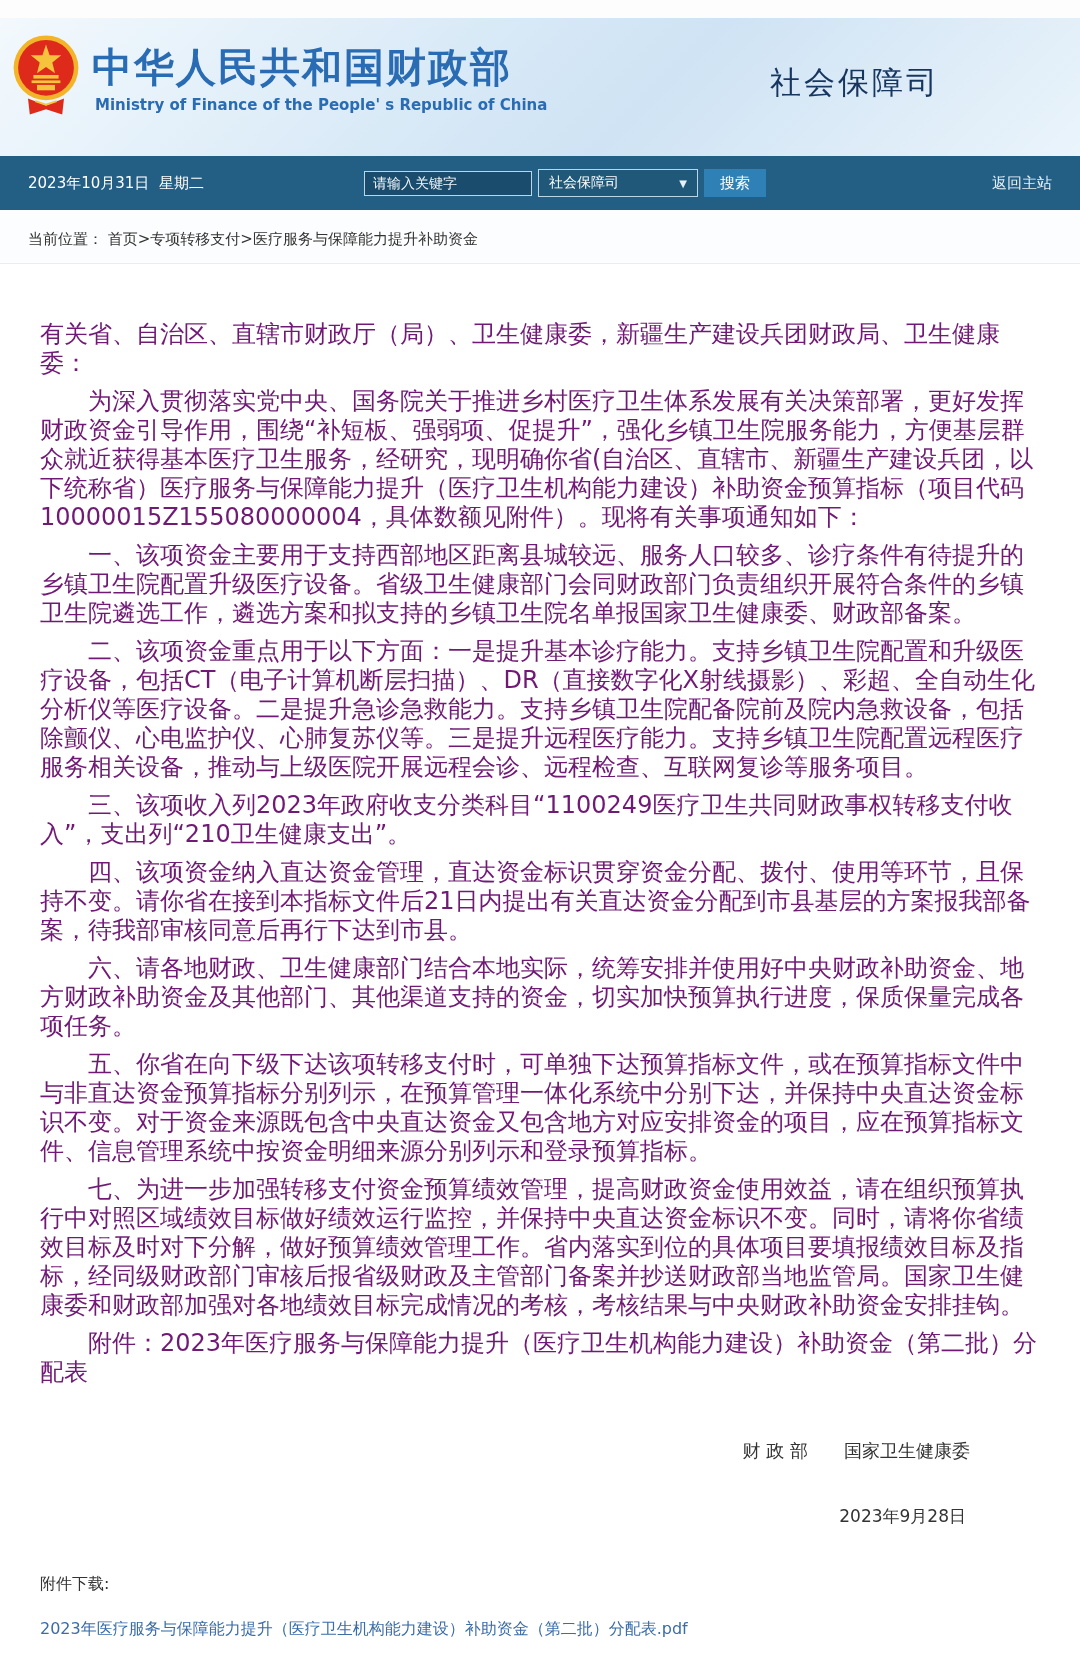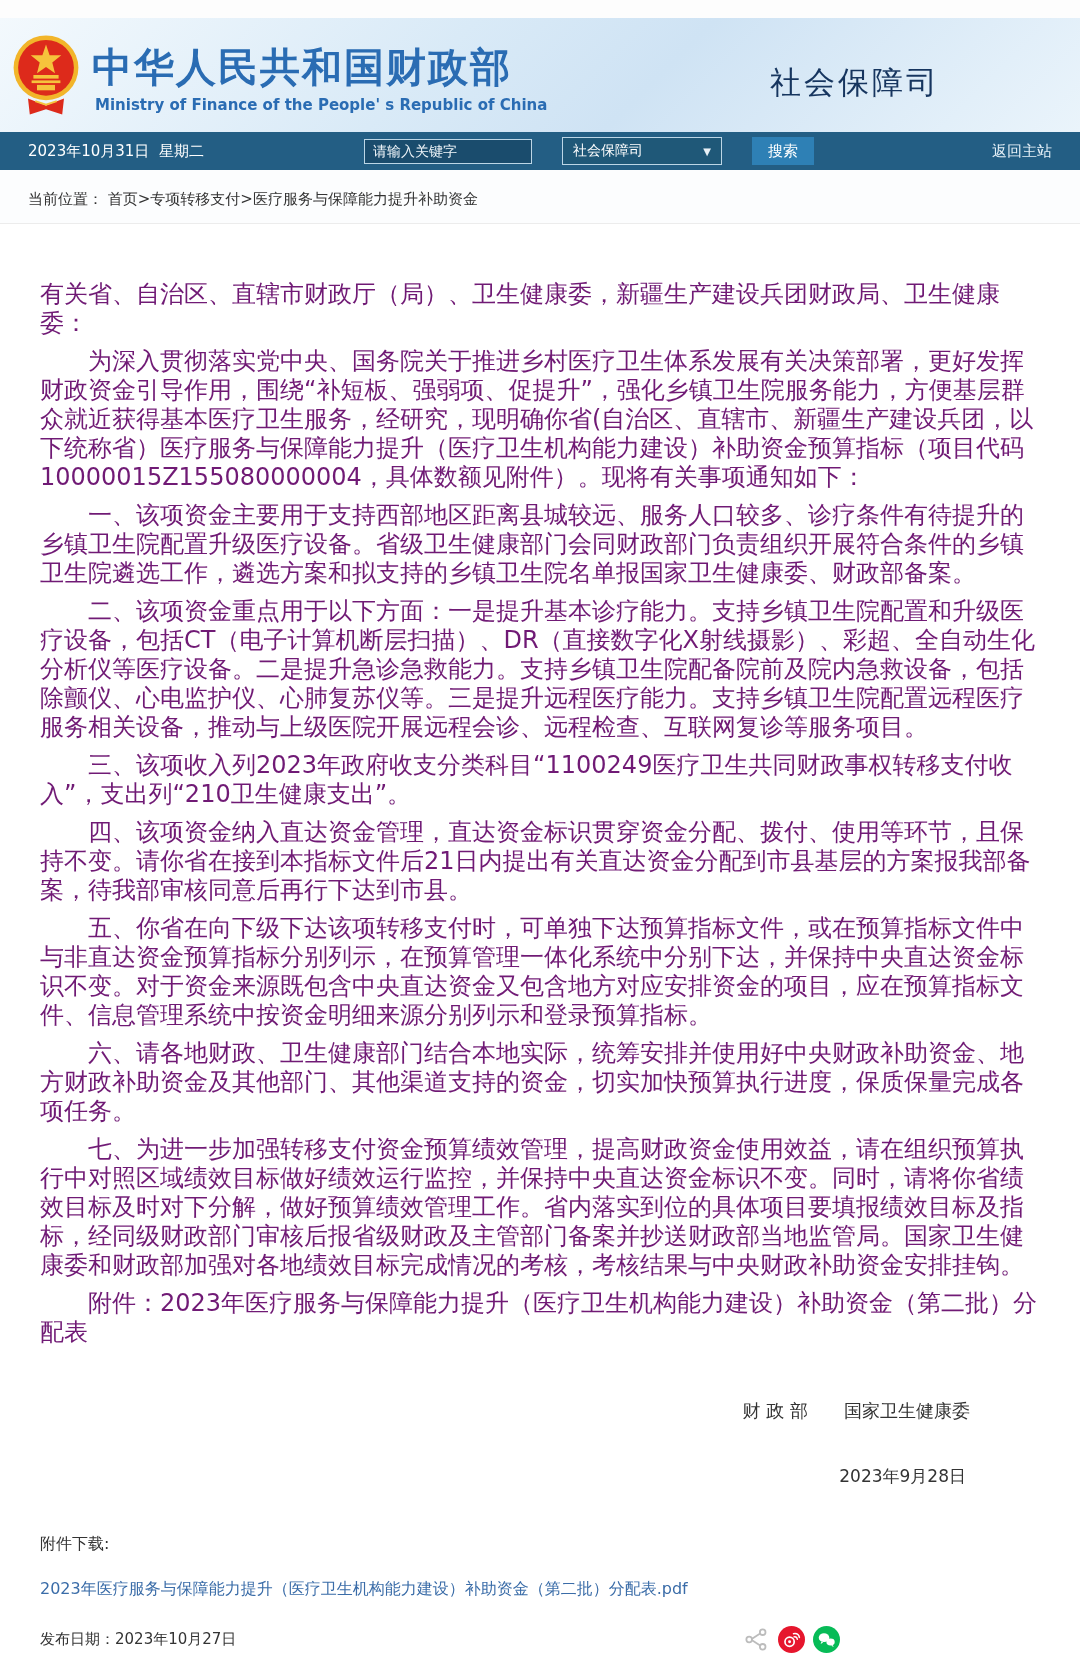--- a/index.html
+++ b/index.html
@@ -4,44 +4,44 @@
 <style>
   * { box-sizing: border-box; margin: 0; padding: 0; }
   html,body { width:1080px; }
   body {
     height:1662px; overflow:hidden; background:#fff;
     font-family:"DejaVu Sans","Liberation Sans",sans-serif; color:#333;
   }
   
   .top-strip { height:18px; background:#fdfdfd; }
   .site-header {
-    position:relative; height:114px;
+    position:relative; height:138px;
     background:linear-gradient(135deg,#f3f9fd 0%,#d9eaf7 40%,#cfe3f4 60%,#eaf4fb 100%);
     text-decoration:underline;
   }
   .emblem { position:absolute; left:10px; top:12px; width:72px; height:90px; }
   .site-title {
     position:absolute; left:92px; top:22px;
     font-size:40px; font-weight:bold; color:#2a6cb3; letter-spacing:2px;
   }
   .site-subtitle {
     position:absolute; left:95px; top:78px;
     font-size:15px; font-weight:bold; color:#2a6cb3;
   }
   .dept-name {
     position:absolute; right:140px; top:44px;
     font-size:31px; color:#16355f; letter-spacing:3px;
   }
   
   .navbar {
-    height:38px; background:#235e84; display:flex; align-items:center;
+    height:54px; background:#235e84; display:flex; align-items:center;
     padding:0 28px; color:#fff; font-size:15px;
   }
   .nav-date { white-space:pre; }
-  .nav-search { margin-left:160px; display:flex; align-items:center; gap:30px; }
+  .nav-search { margin-left:160px; display:flex; align-items:center; gap:6px; }
   .search-input {
     width:168px; height:25px; background:#1a4c6d; border:1px solid #bcd6e6;
     color:#fff; font-size:14px; padding:0 8px; outline:none;
     font-family:"DejaVu Sans","Liberation Sans",sans-serif;
   }
   .search-input::placeholder { color:#f0f6fa; opacity:1; }
   .search-scope {
     width:160px; height:28px; border:1px solid #bcd6e6; background:#1f5878;
     display:flex; align-items:center; justify-content:space-between;
     padding:0 10px; font-size:14px; cursor:pointer;
@@ -129,22 +129,22 @@
 
 <div class="doc-wrap">
 
   <div class="doc-body">
     <p class="salutation">有关省、自治区、直辖市财政厅（局）、卫生健康委，新疆生产建设兵团财政局、卫生健康委：</p>
     <p>为深入贯彻落实党中央、国务院关于推进乡村医疗卫生体系发展有关决策部署，更好发挥财政资金引导作用，围绕“补短板、强弱项、促提升”，强化乡镇卫生院服务能力，方便基层群众就近获得基本医疗卫生服务，经研究，现明确你省(自治区、直辖市、新疆生产建设兵团，以下统称省）医疗服务与保障能力提升（医疗卫生机构能力建设）补助资金预算指标（项目代码10000015Z155080000004，具体数额见附件）。现将有关事项通知如下：</p>
     <p>一、该项资金主要用于支持西部地区距离县城较远、服务人口较多、诊疗条件有待提升的乡镇卫生院配置升级医疗设备。省级卫生健康部门会同财政部门负责组织开展符合条件的乡镇卫生院遴选工作，遴选方案和拟支持的乡镇卫生院名单报国家卫生健康委、财政部备案。</p>
     <p>二、该项资金重点用于以下方面：一是提升基本诊疗能力。支持乡镇卫生院配置和升级医疗设备，包括CT（电子计算机断层扫描）、DR（直接数字化X射线摄影）、彩超、全自动生化分析仪等医疗设备。二是提升急诊急救能力。支持乡镇卫生院配备院前及院内急救设备，包括除颤仪、心电监护仪、心肺复苏仪等。三是提升远程医疗能力。支持乡镇卫生院配置远程医疗服务相关设备，推动与上级医院开展远程会诊、远程检查、互联网复诊等服务项目。</p>
     <p>三、该项收入列2023年政府收支分类科目“1100249医疗卫生共同财政事权转移支付收入”，支出列“210卫生健康支出”。</p>
     <p>四、该项资金纳入直达资金管理，直达资金标识贯穿资金分配、拨付、使用等环节，且保持不变。请你省在接到本指标文件后21日内提出有关直达资金分配到市县基层的方案报我部备案，待我部审核同意后再行下达到市县。</p>
+    <p>六、请各地财政、卫生健康部门结合本地实际，统筹安排并使用好中央财政补助资金、地方财政补助资金及其他部门、其他渠道支持的资金，切实加快预算执行进度，保质保量完成各项任务。</p>
     <p>五、你省在向下级下达该项转移支付时，可单独下达预算指标文件，或在预算指标文件中与非直达资金预算指标分别列示，在预算管理一体化系统中分别下达，并保持中央直达资金标识不变。对于资金来源既包含中央直达资金又包含地方对应安排资金的项目，应在预算指标文件、信息管理系统中按资金明细来源分别列示和登录预算指标。</p>
-    <p>六、请各地财政、卫生健康部门结合本地实际，统筹安排并使用好中央财政补助资金、地方财政补助资金及其他部门、其他渠道支持的资金，切实加快预算执行进度，保质保量完成各项任务。</p>
     <p>七、为进一步加强转移支付资金预算绩效管理，提高财政资金使用效益，请在组织预算执行中对照区域绩效目标做好绩效运行监控，并保持中央直达资金标识不变。同时，请将你省绩效目标及时对下分解，做好预算绩效管理工作。省内落实到位的具体项目要填报绩效目标及指标，经同级财政部门审核后报省级财政及主管部门备案并抄送财政部当地监管局。国家卫生健康委和财政部加强对各地绩效目标完成情况的考核，考核结果与中央财政补助资金安排挂钩。</p>
     <p>附件：2023年医疗服务与保障能力提升（医疗卫生机构能力建设）补助资金（第二批）分配表</p>
   </div>
 
   <div class="sig-block">财 政 部　　国家卫生健康委</div>
   <div class="sig-date">2023年9月28日</div>
 
   <div class="attach-label">附件下载:</div>
   <a class="attach-link">2023年医疗服务与保障能力提升（医疗卫生机构能力建设）补助资金（第二批）分配表.pdf</a>
 

